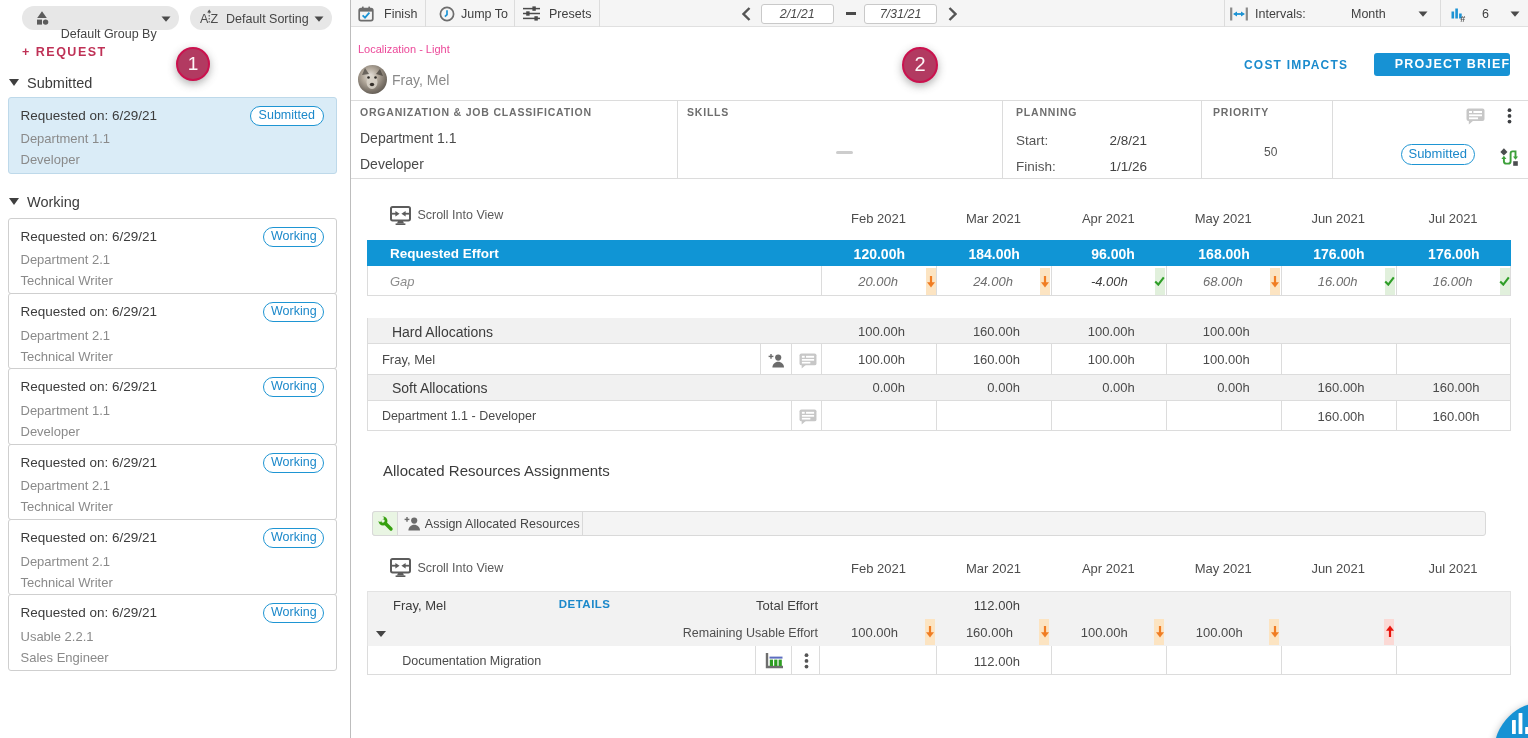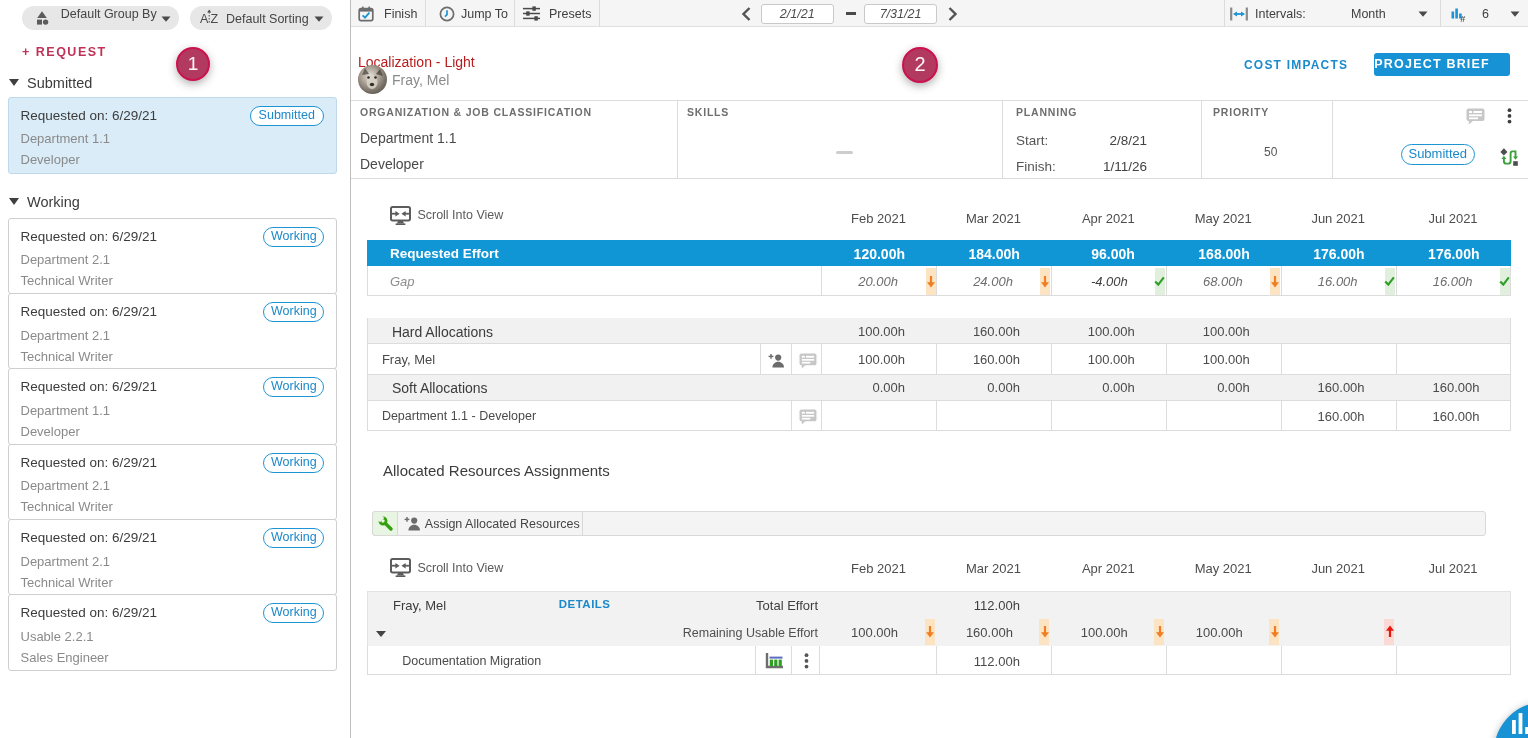--- a/index.html
+++ b/index.html
@@ -14,21 +14,21 @@
 .val{position:absolute;text-align:right;font-size:13px;color:#4a4a4a}
 .strip{position:absolute;width:10px}
 </style></head><body>
 
 <div class="pill" style="left:21.8px;top:6px;width:157px">
     <svg width="16" height="16" viewBox="0 0 16 16" style="position:absolute;left:12px;top:4px">
       <polygon points="8,1.2 12.8,8 3.2,8" fill="#5c5c5c"></polygon>
       <rect x="3" y="9.6" width="5" height="5" fill="#5c5c5c"></rect>
       <circle cx="11.6" cy="12.1" r="2.7" fill="#5c5c5c"></circle>
     </svg>
-    <span class="txt" style="left:39px;top:1px;font-size:12.5px;color:#454545">Default Group By</span>
+    <span class="txt" style="left:39px;top:21px;font-size:12.5px;color:#454545">Default Group By</span>
     <span class="a" style="left:139px;top:9.5px">
       <svg width="10" height="6" viewBox="0 0 10 6">
         <polygon points="0.5,0.5 9.5,0.5 5,5.7" fill="#4a4a4a"></polygon>
       </svg>
     </span>
   </div>
 <div class="pill" style="left:190px;top:6px;width:142px">
     <svg width="20" height="18" viewBox="0 0 20 18" style="position:absolute;left:10px;top:3px">
       <text x="0" y="13.5" font-family="Liberation Sans" font-size="12.5" fill="#4c4c4c">A</text>
       <text x="10.5" y="13.5" font-family="Liberation Sans" font-size="12.5" fill="#4c4c4c">Z</text>
@@ -161,51 +161,51 @@
       <rect x="8.1" y="7.5" width="2.6" height="5" fill="#1c93d4"></rect>
       <text x="9.3" y="16" font-family="Liberation Sans" font-size="9" font-weight="bold" fill="#555">#</text>
     </svg>
   </span>
 <span class="txt" style="left:1482px;top:7px;font-size:12.5px;color:#3f3f3f">6</span>
 <span class="a" style="left:1510px;top:11px">
     <svg width="10" height="6" viewBox="0 0 10 6">
       <polygon points="0.5,0.5 9.5,0.5 5,5.7" fill="#4a4a4a"></polygon>
     </svg>
   </span>
-<div class="txt" style="left:358px;top:54px;font-size:14px;color:#b91c1c">Localization - Light</div>
+<div class="txt" style="left:358px;top:43px;font-size:11px;color:#ec4899">Localization - Light</div>
 <div class="a" style="left:358px;top:64.5px;width:29px;height:29px;border-radius:50%;background:radial-gradient(circle at 42% 38%,#e8e4de 0%,#b5ab9e 30%,#7a7268 62%,#3e3a35 100%);overflow:hidden">
     <svg width="29" height="29" viewBox="0 0 29 29" style="position:absolute;left:0;top:0">
       <polygon points="7,3 11,9 4,10" fill="#55504a" opacity="0.8"></polygon>
       <polygon points="22,4 25,11 18,9" fill="#4a453f" opacity="0.8"></polygon>
       <ellipse cx="14" cy="17" rx="5.5" ry="7" fill="#d8d2c8" opacity="0.85"></ellipse>
       <circle cx="10.5" cy="12.5" r="1.3" fill="#2e2a26"></circle>
       <circle cx="17.5" cy="12.5" r="1.3" fill="#2e2a26"></circle>
       <ellipse cx="14" cy="19.5" rx="2.2" ry="1.7" fill="#35302b"></ellipse>
     </svg>
   </div>
 <div class="txt" style="left:392px;top:71.5px;font-size:14px;color:#8a8a8a">Fray, Mel</div>
 <div class="a" style="left:902px;top:46.5px;width:36px;height:36px;border-radius:50%;background:#b23a61;border:2.5px solid #cb114e;box-shadow:0 3px 8px rgba(80,80,80,.45);color:#fdf6f8;font-size:20px;text-align:center;line-height:31px">2</div>
 <div class="txt" style="left:1244px;top:58px;font-size:12px;font-weight:bold;letter-spacing:1.2px;color:#1b8bcd">COST IMPACTS</div>
-<div class="a" style="left:1374.3px;top:52.5px;width:136px;height:23px;background:#1792d4;border-radius:3px;color:#fff;font-size:12.5px;font-weight:bold;letter-spacing:1.2px;text-align:left;line-height:23px">PROJECT BRIEF</div>
+<div class="a" style="left:1374.3px;top:52.5px;width:136px;height:23px;background:#1792d4;border-radius:3px;color:#fff;font-size:12.5px;font-weight:bold;letter-spacing:1.2px;text-align:right;line-height:23px">PROJECT BRIEF</div>
 <div class="hl" style="left:351px;top:100.4px;width:1177px"></div>
 <div class="hl" style="left:351px;top:178px;width:1177px"></div>
 <div class="vl" style="left:677px;top:100.4px;height:77.6px"></div>
 <div class="vl" style="left:1002px;top:100.4px;height:77.6px"></div>
 <div class="vl" style="left:1201px;top:100.4px;height:77.6px"></div>
 <div class="vl" style="left:1332px;top:100.4px;height:77.6px"></div>
 <div class="txt" style="left:360px;top:106px;font-size:10.5px;font-weight:bold;letter-spacing:0.8px;color:#6e6e6e">ORGANIZATION &amp; JOB CLASSIFICATION</div>
 <div class="txt" style="left:360px;top:129.5px;font-size:14px;color:#4a4a4a">Department 1.1</div>
 <div class="txt" style="left:360px;top:156px;font-size:14px;color:#4a4a4a">Developer</div>
 <div class="txt" style="left:687px;top:106px;font-size:10.5px;font-weight:bold;letter-spacing:0.8px;color:#6e6e6e">SKILLS</div>
 <div class="a" style="left:836px;top:151px;width:17px;height:3.4px;background:#cdcdcd;border-radius:2px"></div>
 <div class="txt" style="left:1016px;top:106px;font-size:10.5px;font-weight:bold;letter-spacing:0.8px;color:#6e6e6e">PLANNING</div>
 <div class="txt" style="left:1016px;top:133px;font-size:13.5px;color:#555">Start:</div>
 <div class="val" style="left:1060px;top:133px;width:87px;font-size:13.5px;color:#424242">2/8/21</div>
 <div class="txt" style="left:1016px;top:159px;font-size:13.5px;color:#555">Finish:</div>
-<div class="val" style="left:1060px;top:159px;width:87px;font-size:13.5px;color:#424242">1/11/26</div>
+<div class="val" style="left:1060px;top:159px;width:87px;font-size:13.5px;color:#424242">1/1/26</div>
 <div class="txt" style="left:1213px;top:106px;font-size:10.5px;font-weight:bold;letter-spacing:0.8px;color:#6e6e6e">PRIORITY</div>
 <div class="txt" style="left:1264px;top:144.5px;font-size:12px;color:#555">50</div>
 <span class="a" style="left:1466px;top:108px">
     <svg width="19" height="17" viewBox="0 0 19 17">
       <rect x="0.5" y="0.5" width="18" height="12.6" rx="2" fill="#c7c7c7"></rect>
       <polygon points="2.8,12 2.8,16.5 8,12" fill="#c7c7c7"></polygon>
       <rect x="3" y="3" width="3" height="2" fill="#fff"></rect>
       <rect x="7.4" y="3" width="8.6" height="2" fill="#fff"></rect>
       <rect x="3" y="6.4" width="13" height="1.8" fill="#fff"></rect>
       <rect x="3" y="9.4" width="9" height="1.8" fill="#fff"></rect>

